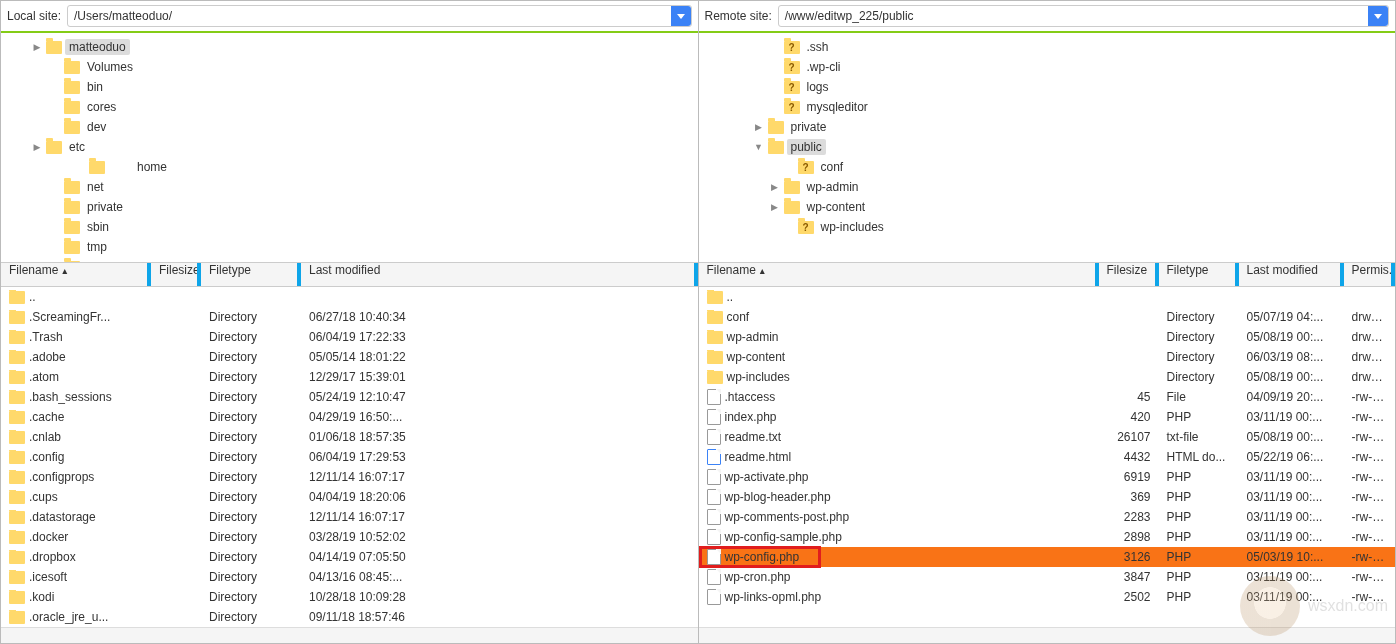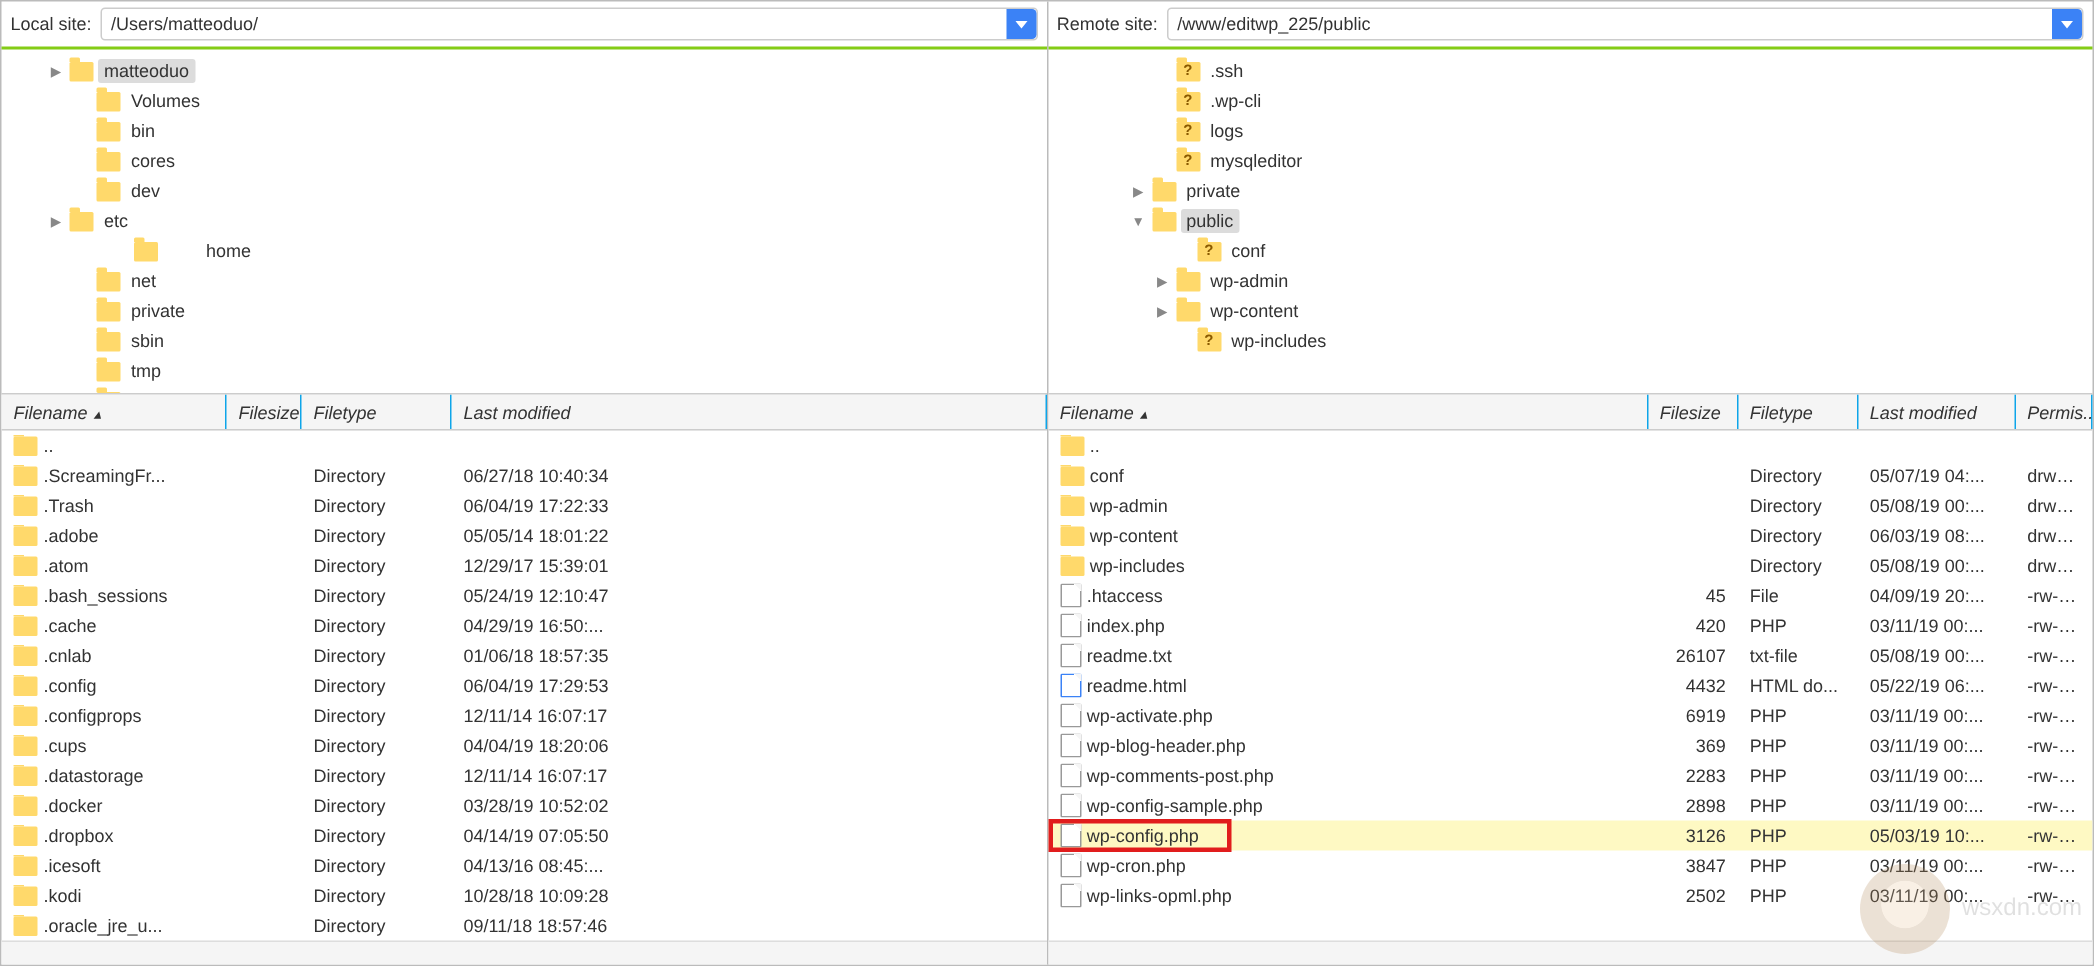--- a/index.html
+++ b/index.html
@@ -17,25 +17,25 @@
 .arrow{width:12px;height:12px;display:inline-flex;align-items:center;justify-content:center;color:#888;font-size:14px;line-height:1;}
 .arrow.r::before{content:"▶";font-size:9px;}
 .arrow.d::before{content:"▼";font-size:9px;}
 .arrow.n{visibility:hidden;}
 .folder-icon{width:16px;height:13px;background:#ffd96b;border-radius:1px;position:relative;flex-shrink:0;}
 .folder-icon::before{content:"";position:absolute;top:-3px;left:0;width:7px;height:3px;background:#ffd96b;border-radius:1px 1px 0 0;}
 .folder-icon.q::after{content:"?";position:absolute;left:50%;top:50%;transform:translate(-50%,-50%);font-size:10px;font-weight:bold;color:#8a5a00;}
 .tree-label{padding:1px 4px;border-radius:2px;}
 .tree-label.sel{background:#dcdcdc;}
 .headers{display:flex;background:#f5f5f5;border-bottom:1px solid #ccc;height:24px;align-items:center;}
-.hcol{padding:0 8px;border-right:1px solid #0ea5e9;display:flex;align-items:center;gap:4px;height:100%;overflow:hidden;white-space:nowrap;font-style:italic;}
+.hcol{padding:0 8px;border-right:4px solid #0ea5e9;display:flex;gap:4px;height:100%;overflow:hidden;white-space:nowrap;}
 .hcol .sort::after{content:"▴";font-size:10px;}
 .file-list{flex:1;overflow:auto;position:relative;}
 .row{display:flex;align-items:center;height:20px;}
-.row.hl{background:#fef9c3;}
+.row.hl{background:#f97316;}
 .cell{padding:0 8px;overflow:hidden;white-space:nowrap;text-overflow:ellipsis;}
 .cell.name{display:flex;align-items:center;gap:4px;}
 .file-icon{width:14px;height:16px;border:1px solid #999;background:#fff;border-radius:1px;position:relative;flex-shrink:0;}
 .file-icon::after{content:"";position:absolute;top:-1px;right:-1px;border-left:5px solid #fff;border-top:5px solid #f5f5f5;}
 .file-icon.html{border-color:#3b82f6;}
 .redbox{position:absolute;border:3px solid #e11d1d;pointer-events:none;}
 .watermark{position:absolute;right:8px;bottom:8px;opacity:0.25;display:flex;align-items:center;gap:8px;}
 .watermark .monkey{width:60px;height:60px;border-radius:50%;background:radial-gradient(circle at 50% 45%, #e8c49a 35%, #b48a5a 36%);}
 .watermark .txt{font-size:16px;color:#888;}
 

